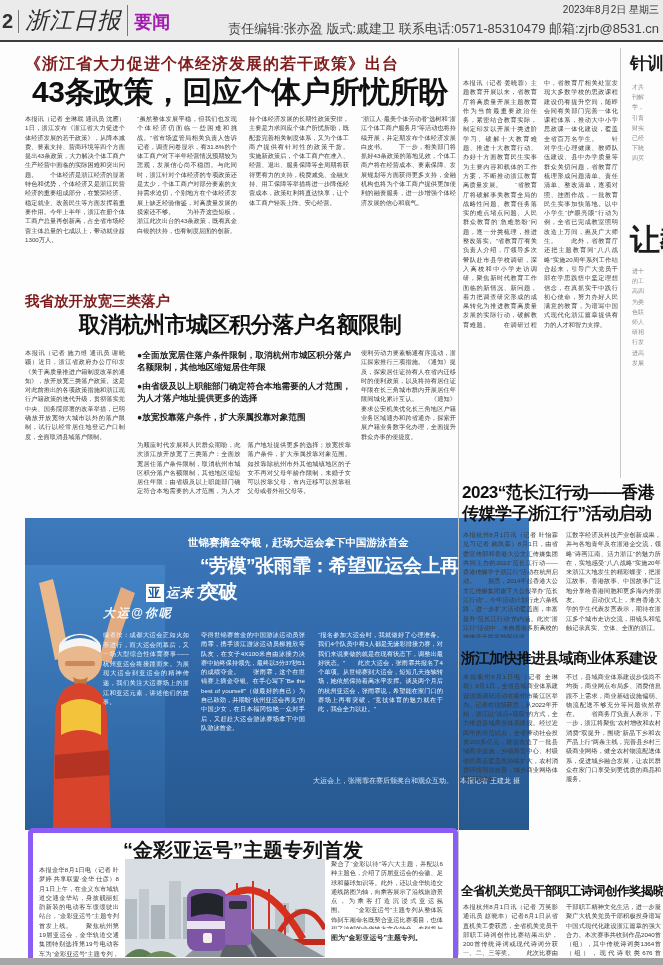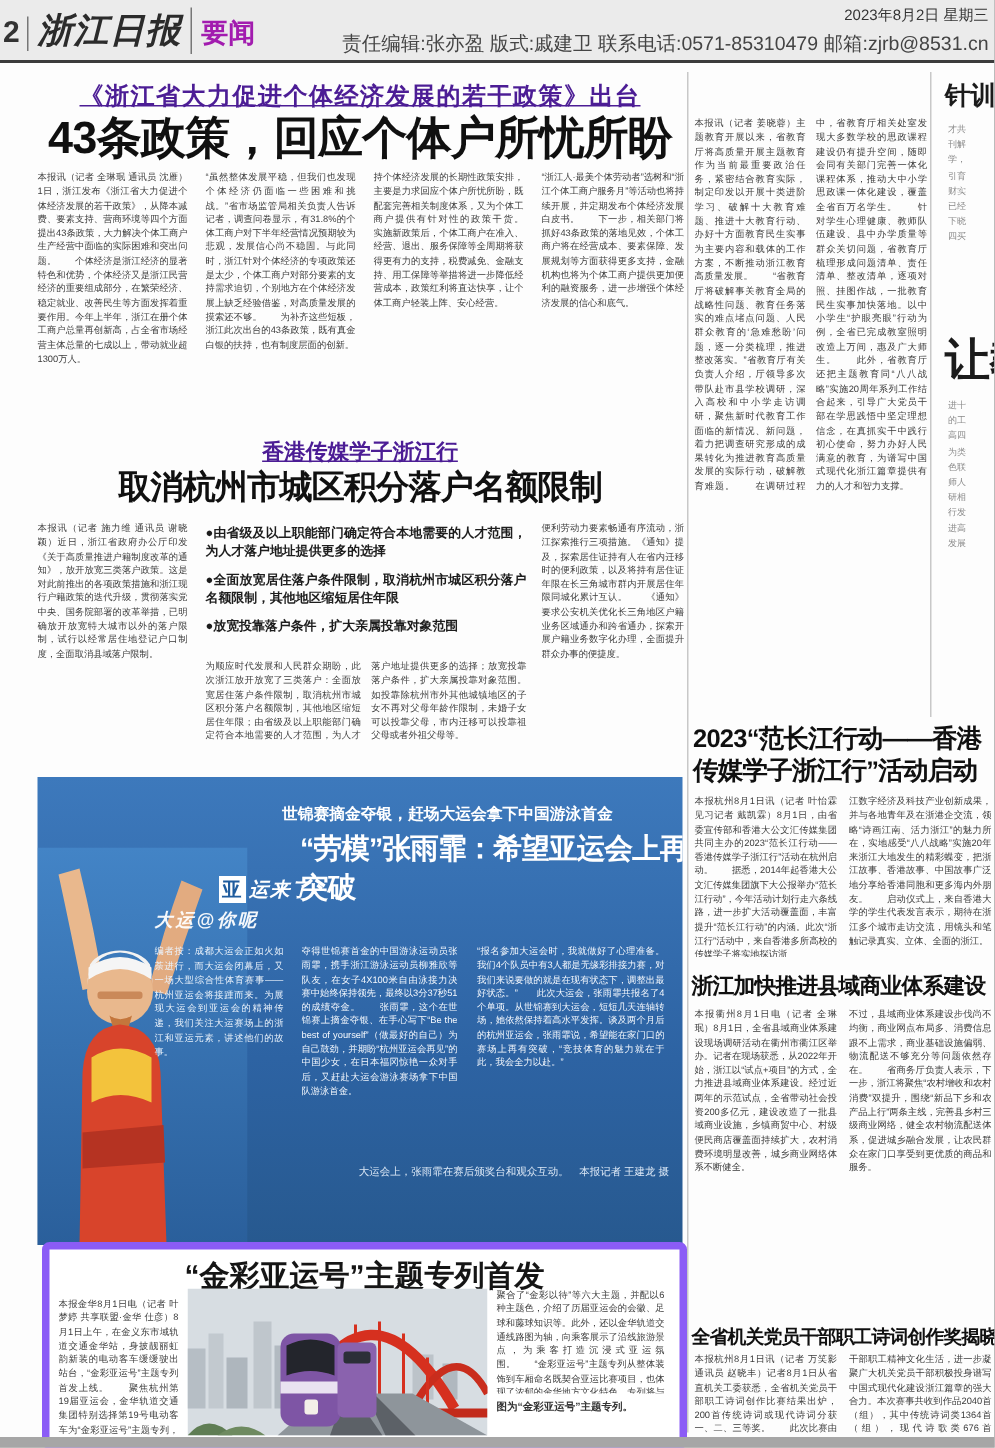--- a/index.html
+++ b/index.html
@@ -3,36 +3,36 @@
 <meta charset="utf-8">
 <style>
   html,body{margin:0;padding:0;background:#888;}
   .page{position:relative;width:663px;height:965px;background:#fdfdfd;overflow:hidden;
         font-family:"Liberation Sans","DejaVu Sans",sans-serif;color:#222;}
   
   .masthead{position:absolute;left:0;top:0;width:663px;height:40px;background:#ebebeb;
             border-bottom:2px solid #3c3c3c;}
   .mh-left{position:absolute;left:2px;top:5px;display:flex;align-items:baseline;}
   .mh-page{font-size:20px;font-weight:bold;color:#333;padding-right:5px;border-right:1px solid #777;}
-  .mh-paper{font-family:"DejaVu Serif","Liberation Serif",serif;font-style:italic;font-weight:bold;
+  .mh-paper{font-family:"DejaVu Serif","Liberation Serif",serif;font-style:italic;font-weight:normal;
             font-size:23px;color:#2b2b2b;padding:0 6px;border-right:1px solid #777;letter-spacing:1px;}
   .mh-section{font-size:18px;font-weight:900;color:#a21caf;padding-left:6px;}
   .mh-right{position:absolute;right:4px;top:3px;text-align:right;}
   .mh-date{font-size:10px;color:#333;}
   .mh-staff{font-size:13px;color:#444;margin-top:3px;}
   
-  .kicker{position:absolute;text-align:center;font-weight:bold;color:#4c1d95;text-decoration:underline;}
+  .kicker{position:absolute;text-align:left;font-weight:bold;color:#7f1d1d;}
   .headline{position:absolute;text-align:center;font-weight:900;color:#101010;letter-spacing:-.5px;}
   .col{position:absolute;font-size:6.2px;line-height:1.5;text-align:justify;color:#3b3b3b;overflow:hidden;}
   .cols2{column-count:2;column-gap:7px;}
   
   .bullets{position:absolute;left:137px;top:350px;width:214px;}
   .bullet{font-size:8.6px;font-weight:bold;color:#1d1d1d;line-height:1.35;margin-bottom:8px;text-align:justify;}
   
-  .feature{position:absolute;left:25px;top:518px;width:430px;height:312px;overflow:hidden;
+  .feature{position:absolute;left:25px;top:518px;width:504px;height:312px;overflow:hidden;
            background:linear-gradient(180deg,#3d79bc 0%,#2d63a3 60%,#27598f 100%);}
   .f-kicker{position:absolute;left:163px;top:18px;font-size:10.5px;font-weight:bold;color:#fff;}
   .f-headline{position:absolute;left:175px;top:35px;width:268px;font-size:19px;font-weight:900;color:#fff;letter-spacing:-.5px;}
   .f-logo{position:absolute;left:78px;top:66px;color:#fff;font-style:italic;font-weight:900;}
   .f-logo-l1{font-size:13px;letter-spacing:1px;padding-left:43px;}
   .f-logo-badge{display:inline-block;font-style:normal;background:#fff;color:#1f5c9e;padding:0 2px;margin-right:2px;}
   .f-logo-l2{font-size:12px;letter-spacing:2px;margin-top:3px;opacity:.95;}
   .f-note{position:absolute;left:78px;top:112px;width:86px;height:148px;font-size:6.2px;line-height:1.55;
           color:#eaf2fb;text-align:justify;overflow:hidden;}
   .f-body{color:#f4f8fd;}
@@ -73,26 +73,26 @@
     </div>
   </div>
 
   <div class="kicker" style="left:25px;top:54px;width:430px;font-size:16px;letter-spacing:1px;">《浙江省大力促进个体经济发展的若干政策》出台</div>
   <div class="headline" style="left:18px;top:72px;width:444px;font-size:30px;">43条政策，回应个体户所忧所盼</div>
   <div class="col" style="left:25px;top:114px;width:100px;height:172px;">本报讯（记者 全琳珉 通讯员 沈雁）1日，浙江发布《浙江省大力促进个体经济发展的若干政策》，从降本减费、要素支持、营商环境等四个方面提出43条政策，大力解决个体工商户生产经营中面临的实际困难和突出问题。　　个体经济是浙江经济的显著特色和优势，个体经济又是浙江民营经济的重要组成部分，在繁荣经济、稳定就业、改善民生等方面发挥着重要作用。今年上半年，浙江在册个体工商户总量再创新高，占全省市场经营主体总量的七成以上，带动就业超1300万人。</div>
   <div class="col" style="left:137px;top:114px;width:100px;height:172px;">“虽然整体发展平稳，但我们也发现个体经济仍面临一些困难和挑战。”省市场监管局相关负责人告诉记者，调查问卷显示，有31.8%的个体工商户对下半年经营情况预期较为悲观，发展信心尚不稳固。与此同时，浙江针对个体经济的专项政策还是太少，个体工商户对部分要素的支持需求迫切，个别地方在个体经济发展上缺乏经验借鉴，对高质量发展的摸索还不够。　　为补齐这些短板，浙江此次出台的43条政策，既有真金白银的扶持，也有制度层面的创新。</div>
   <div class="col" style="left:249px;top:114px;width:100px;height:172px;">持个体经济发展的长期性政策安排，主要是力求回应个体户所忧所盼，既配套完善相关制度体系，又为个体工商户提供有针对性的政策干货。　　实施新政策后，个体工商户在准入、经营、退出、服务保障等全周期将获得更有力的支持，税费减免、金融支持、用工保障等举措将进一步降低经营成本，政策红利将直达快享，让个体工商户轻装上阵、安心经营。</div>
   <div class="col" style="left:361px;top:114px;width:95px;height:172px;">“浙江人·最美个体劳动者”选树和“浙江个体工商户服务月”等活动也将持续开展，并定期发布个体经济发展白皮书。　　下一步，相关部门将抓好43条政策的落地见效，个体工商户将在经营成本、要素保障、发展规划等方面获得更多支持，金融机构也将为个体工商户提供更加便利的融资服务，进一步增强个体经济发展的信心和底气。</div>
 
-  <div class="kicker" style="left:25px;top:292px;width:430px;font-size:14.5px;">香港传媒学子浙江行</div>
+  <div class="kicker" style="left:25px;top:292px;width:430px;font-size:14.5px;">我省放开放宽三类落户</div>
   <div class="headline" style="left:18px;top:310px;width:444px;font-size:22px;">取消杭州市城区积分落户名额限制</div>
   <div class="col" style="left:25px;top:348px;width:100px;height:168px;">本报讯（记者 施力维 通讯员 谢晓颖）近日，浙江省政府办公厅印发《关于高质量推进户籍制度改革的通知》，放开放宽三类落户政策。这是对此前推出的各项政策措施和浙江现行户籍政策的迭代升级，贯彻落实党中央、国务院部署的改革举措，已明确放开放宽特大城市以外的落户限制，试行以经常居住地登记户口制度，全面取消县域落户限制。</div>
   <div class="bullets">
+    <div class="bullet">●全面放宽居住落户条件限制，取消杭州市城区积分落户名额限制，其他地区缩短居住年限</div>
     <div class="bullet">●由省级及以上职能部门确定符合本地需要的人才范围，为人才落户地址提供更多的选择</div>
-    <div class="bullet">●全面放宽居住落户条件限制，取消杭州市城区积分落户名额限制，其他地区缩短居住年限</div>
     <div class="bullet">●放宽投靠落户条件，扩大亲属投靠对象范围</div>
   </div>
   <div class="col cols2" style="left:137px;top:440px;width:214px;height:76px;">为顺应时代发展和人民群众期盼，此次浙江放开放宽了三类落户：全面放宽居住落户条件限制，取消杭州市城区积分落户名额限制，其他地区缩短居住年限；由省级及以上职能部门确定符合本地需要的人才范围，为人才落户地址提供更多的选择；放宽投靠落户条件，扩大亲属投靠对象范围。如投靠除杭州市外其他城镇地区的子女不再对父母年龄作限制，未婚子女可以投靠父母，市内迁移可以投靠祖父母或者外祖父母等。</div>
   <div class="col" style="left:361px;top:348px;width:95px;height:168px;">便利劳动力要素畅通有序流动，浙江探索推行三项措施。《通知》提及，探索居住证持有人在省内迁移时的便利政策，以及将持有居住证年限在长三角城市群内开展居住年限同城化累计互认。　　《通知》要求公安机关优化长三角地区户籍业务区域通办和跨省通办，探索开展户籍业务数字化办理，全面提升群众办事的便捷度。</div>
 
   <div class="feature">
     <svg class="swimmer" width="140" height="265" viewBox="0 0 140 265">
       <defs>
         <linearGradient id="pool" x1="0" y1="0" x2="0" y2="1">
           <stop offset="0" stop-color="#4384c6"></stop>

